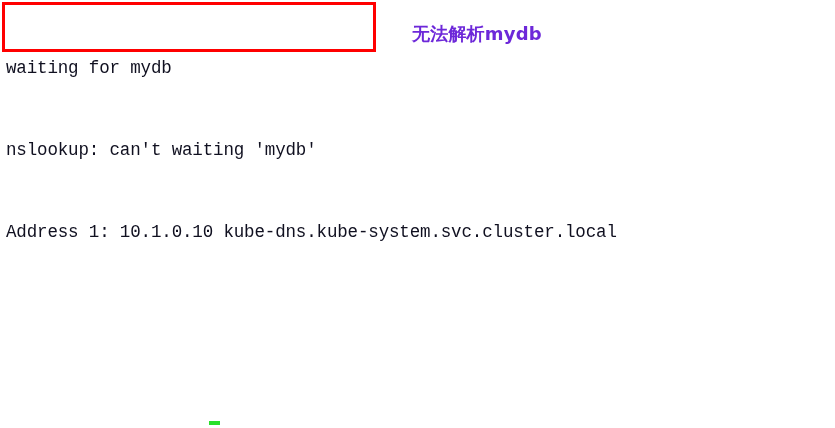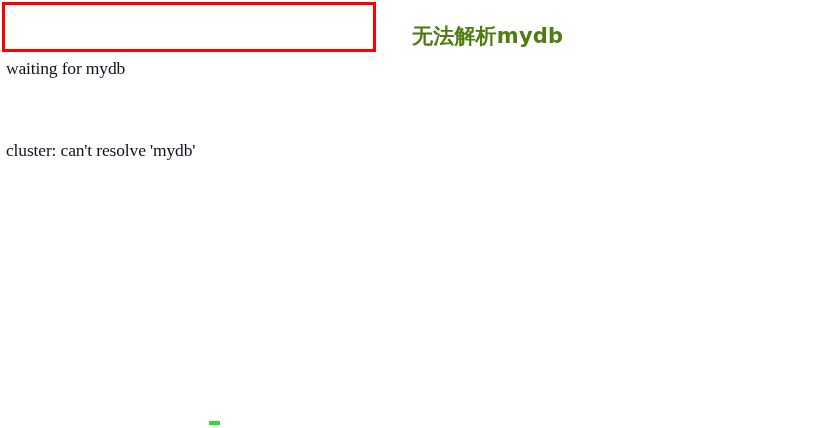--- a/index.html
+++ b/index.html
@@ -25,21 +25,21 @@
     font-family: "DejaVu Sans Mono", "Liberation Mono", monospace;
     font-size: 17.5px;
     line-height: 27.4px;
     color: #101020;
     white-space: pre;
     letter-spacing: -0.15px;
   }
   .term-line {
     height: 27.4px;
     white-space: pre;
-    font-family: Liberation Serif, serif;
+    font-family: Liberation Mono, monospace;
   }
   .term-line.blank {
     height: 27.4px;
   }
 
   
   #highlight-box {
     position: absolute;
     left: 2px;
     top: 2px;
@@ -49,23 +49,23 @@
     box-sizing: border-box;
     pointer-events: none;
   }
 
   
   #annotation {
     position: absolute;
     left: 412px;
     top: 22px;
     font-family: "DejaVu Sans", "Liberation Sans", sans-serif;
-    font-size: 21px;
+    font-size: 18px;
     font-weight: bold;
-    color: #4d7c0f;
+    color: #6d28d9;
     white-space: nowrap;
     letter-spacing: 0.2px;
   }
 
   
   #cursor {
     position: absolute;
     left: 209px;
     top: 421px;
     width: 11px;
@@ -73,21 +73,22 @@
     background: #2ae02a;
   }
 </style>
 </head>
 <body>
 
 <div id="screen">
 
   <div id="terminal-output">
     <div class="term-line">waiting for mydb</div>
-    <div class="term-line">cluster: can't resolve 'mydb'</div>
+    <div class="term-line">nslookup: can't waiting 'mydb'</div>
+    <div class="term-line">Address 1: 10.1.0.10 kube-dns.kube-system.svc.cluster.local</div>
     <div class="term-line blank"></div>
     
     
     
     
     
     
     
     
     

